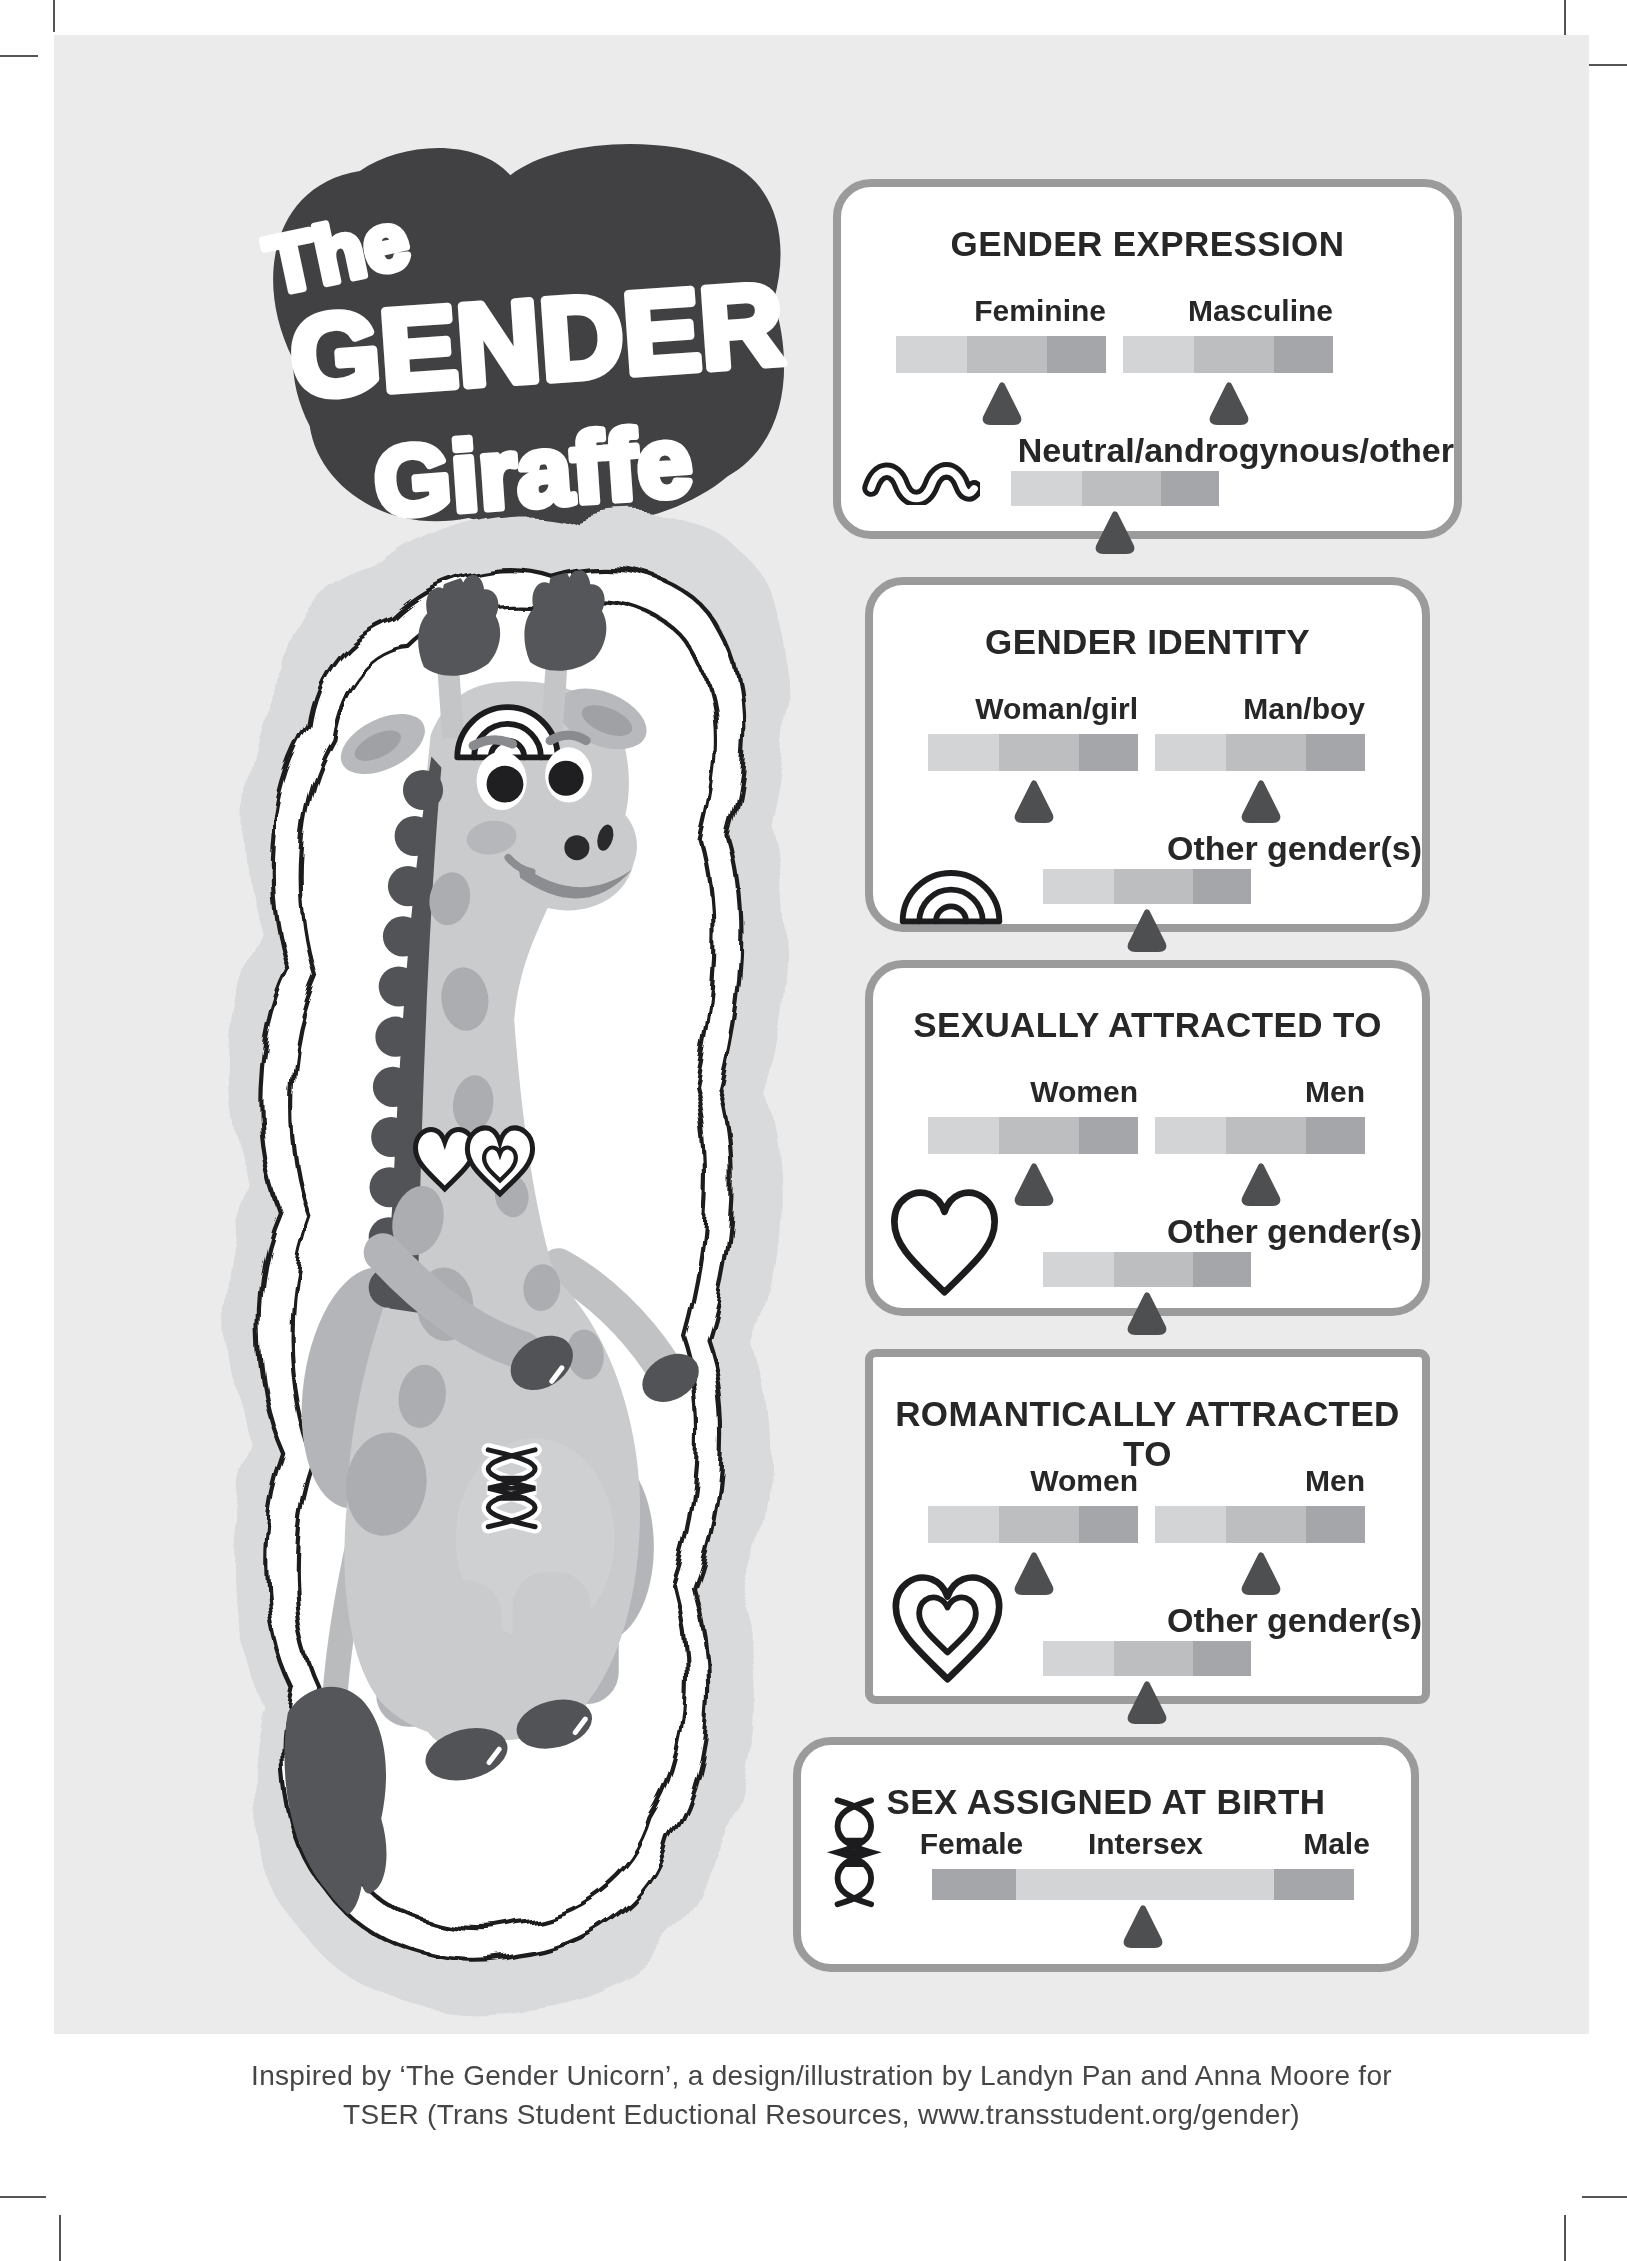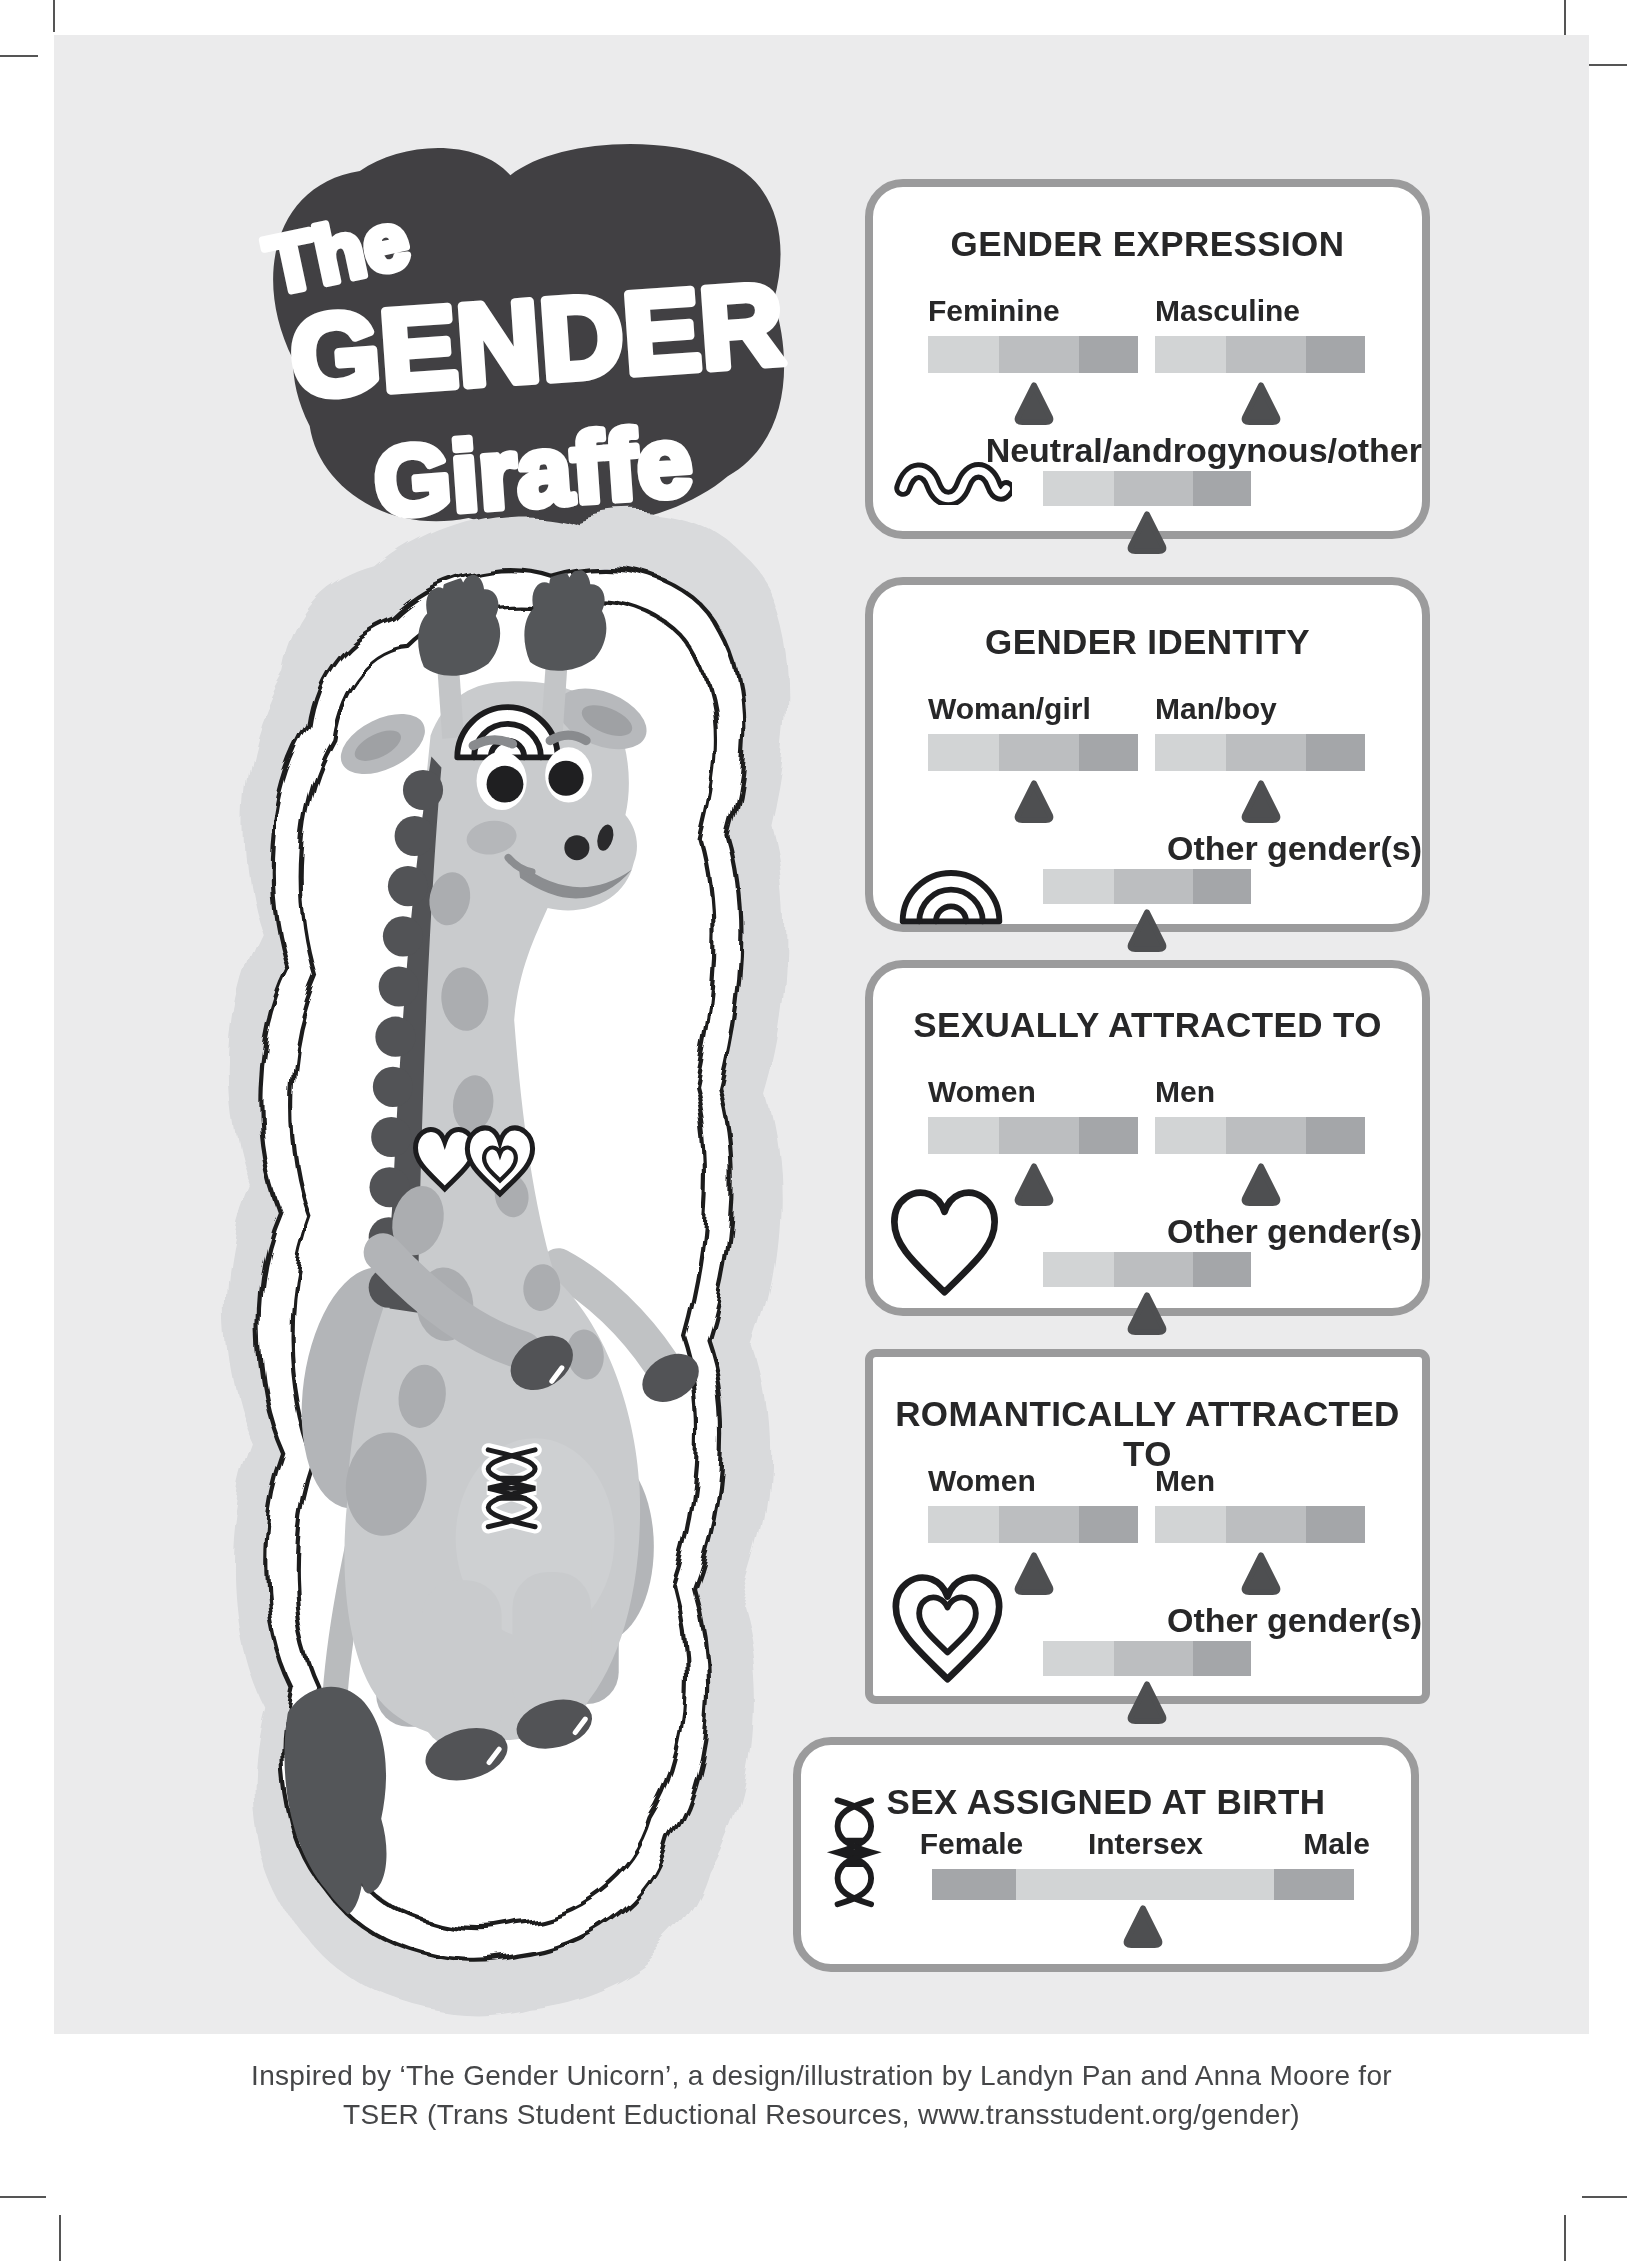--- a/index.html
+++ b/index.html
@@ -40,21 +40,21 @@
     border-radius:38px;
   }
   .card-heading{
     position:absolute;top:37px;left:0;width:100%;
     text-align:center;
     font-size:35px;font-weight:bold;color:var(--ink);
     letter-spacing:0.4px;
   }
   .pair-label{
     position:absolute;top:107px;width:210px;
-    text-align:left;font-size:30px;font-weight:bold;color:var(--ink);
+    text-align:right;font-size:30px;font-weight:bold;color:var(--ink);
   }
   .pair-label.l1{left:55px;}
   .pair-label.l2{left:282px;}
   .bar{
     position:absolute;display:flex;overflow:hidden;
   }
   .bar .seg1{background:var(--bar-light);}
   .bar .seg2{background:var(--bar-mid);}
   .bar .seg3{background:var(--bar-dark);}
   .bar.pair{top:149px;width:210px;height:37px;}
@@ -239,21 +239,21 @@
         <path d="M 584,1734 C 618,1742 640,1748 640,1757 C 640,1766 618,1772 584,1780 C 618,1788 640,1794 640,1803 C 640,1812 618,1818 584,1826"></path>
         <path d="M 640,1734 C 606,1742 584,1748 584,1757 C 584,1766 606,1772 640,1780 C 606,1788 584,1794 584,1803 C 584,1812 606,1818 640,1826"></path>
         <path d="M 596,1768 L 628,1768"></path>
           <path d="M 594,1780 L 630,1780"></path>
           <path d="M 596,1792 L 628,1792"></path>
       </g>
     </g>
   </g>
 </svg>
 
-<div class="card" style="left:865px;top:179px;width:565px;height:360px;">
+<div class="card" style="left:833px;top:179px;width:629px;height:360px;">
   <div class="card-heading">GENDER EXPRESSION</div>
   <div class="pair-label l1">Feminine</div>
   <div class="pair-label l2">Masculine</div>
   <div class="bar pair b1">
       <div class="seg1"></div>
       <div class="seg2"></div>
       <div class="seg3"></div>
     </div>
   <div class="bar pair b2">
       <div class="seg1"></div>

